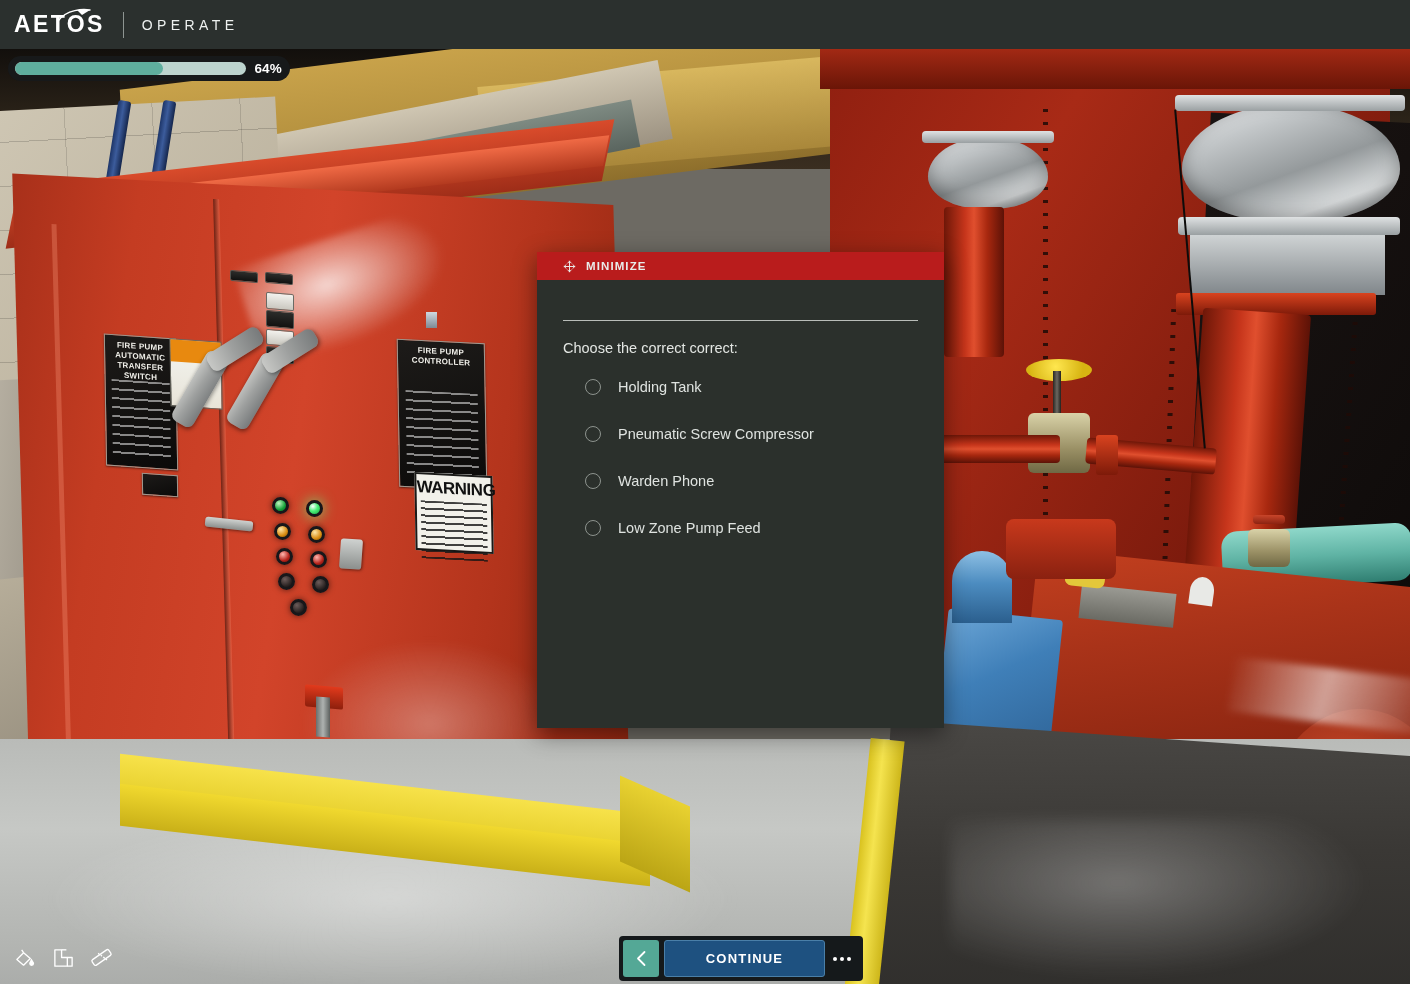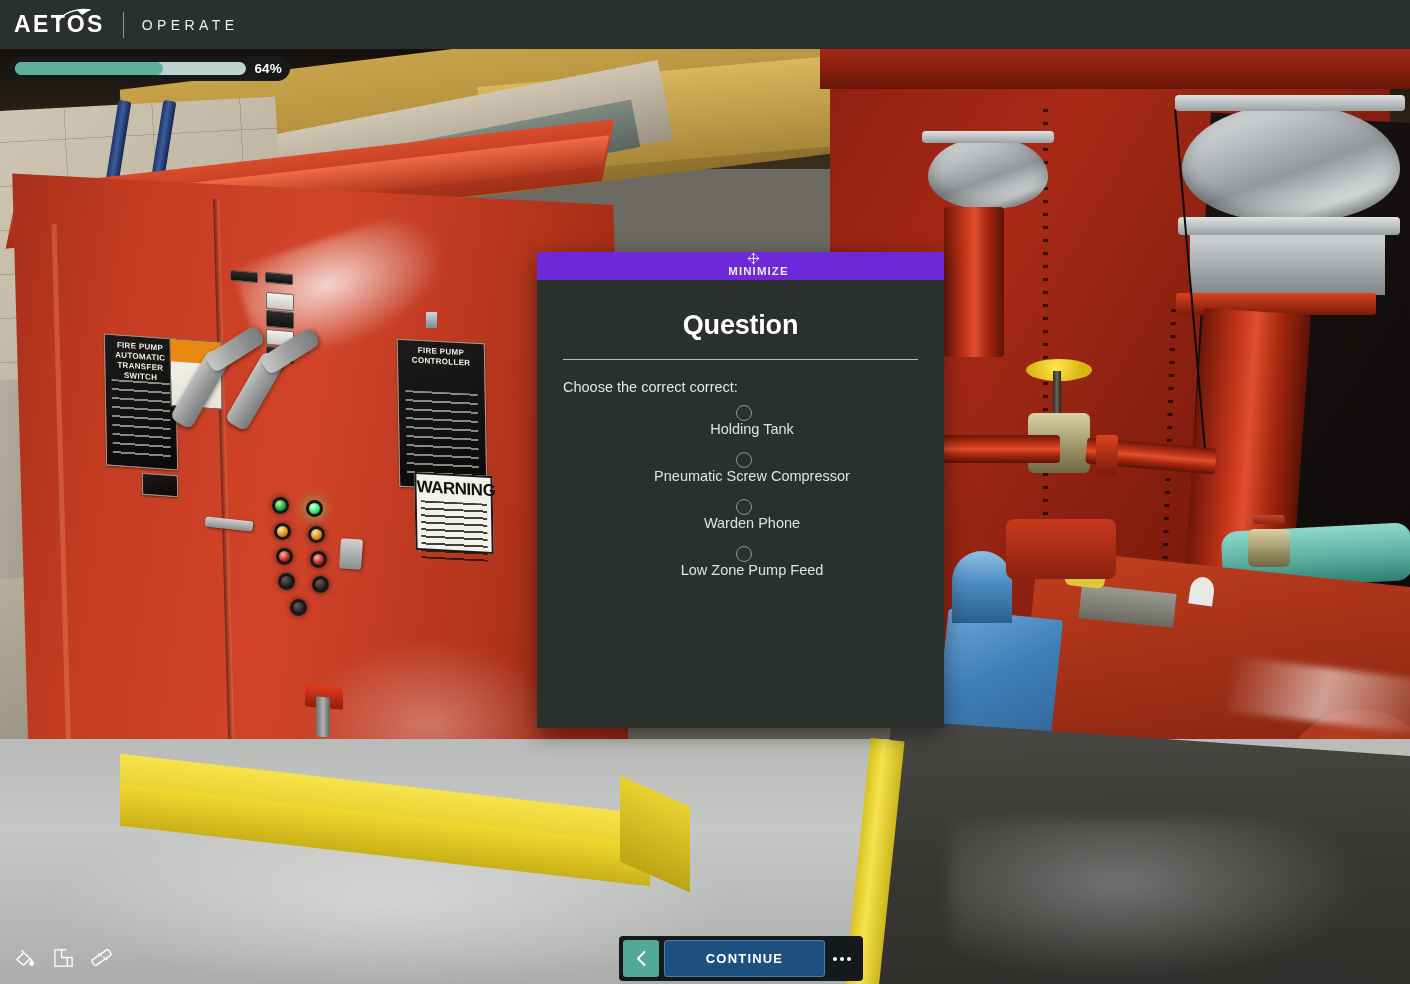--- a/index.html
+++ b/index.html
@@ -398,24 +398,23 @@
   
   .modal {
     position: absolute; left: 537px; top: 252px;
     width: 407px; height: 476px;
     background: #2b302c;
     z-index: 50;
     box-shadow: 0 6px 22px rgba(0,0,0,.45);
   }
   .modal-head {
     height: 28px;
-    background: #6d28d9;
+    background: #b91c1c;
     display: flex; align-items: center;
     padding-left: 26px;
-    flex-direction: column;
   }
   .move-icon { width: 13px; height: 13px; display:block; }
   .modal-minimize {
     margin-left: 10px;
     color: #e9ecea;
     font-size: 11.5px;
     font-weight: 600;
     letter-spacing: 1.1px;
   }
   .modal-body { padding: 22px 26px 0 26px; }
@@ -438,21 +437,20 @@
     font-size: 14.5px;
     font-weight: 400;
   }
   .options { margin-top: 10px; }
   .option {
     display: flex; align-items: center;
     height: 42px;
     padding: 0 16px 0 22px;
     margin-top: 5px;
     cursor: pointer;
-    flex-direction: column;
   }
   .option.selected {
     background: #61763a;
     margin-left: -26px;
     margin-right: -26px;
     padding-left: 48px;
     padding-right: 42px;
   }
   .radio {
     width: 16px; height: 16px;
@@ -685,21 +683,20 @@
           <path d="M8 1.5 L5.8 3.8 M8 1.5 L10.2 3.8"></path>
           <path d="M8 14.5 L5.8 12.2 M8 14.5 L10.2 12.2"></path>
           <path d="M1.5 8 L3.8 5.8 M1.5 8 L3.8 10.2"></path>
           <path d="M14.5 8 L12.2 5.8 M14.5 8 L12.2 10.2"></path>
         </g>
       </svg>
       <span class="modal-minimize">MINIMIZE</span>
     </div>
 
     <div class="modal-body">
-      <div class="modal-title">Question</div>
       <div class="modal-rule"></div>
       <div class="modal-prompt">Choose the correct correct:</div>
 
       <div class="options" id="options-list">
           <div class="option">
             <span class="radio"></span>
             <span class="option-label">Holding Tank</span>
           </div>
           <div class="option">
             <span class="radio"></span>

